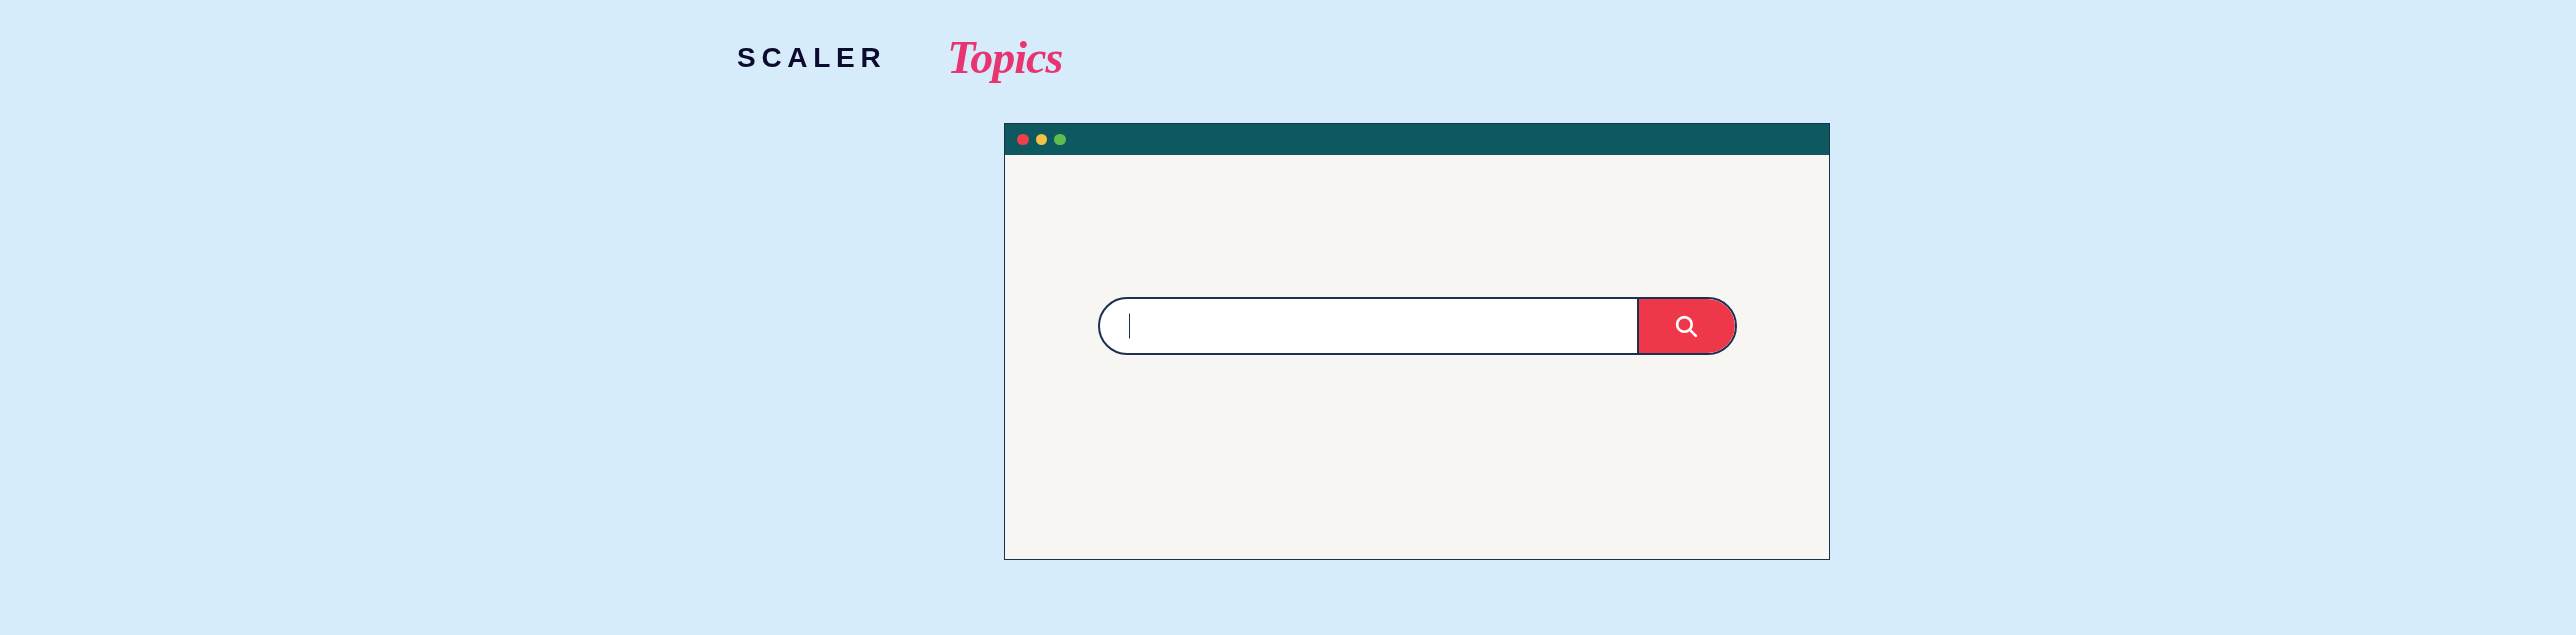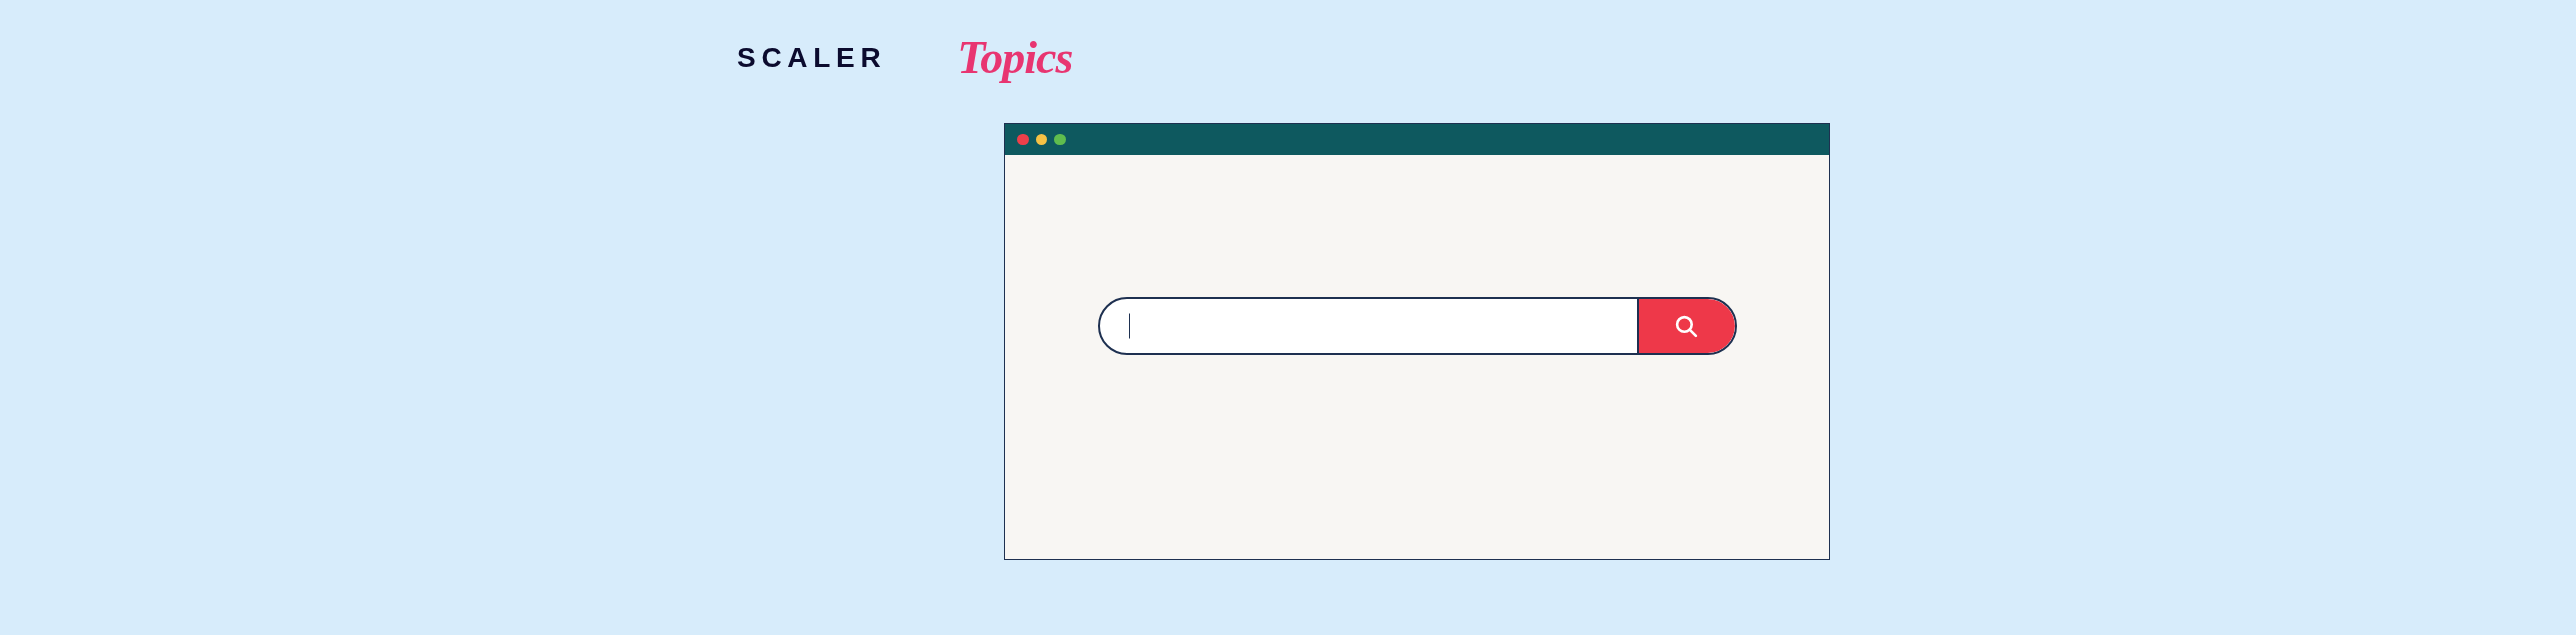--- a/index.html
+++ b/index.html
@@ -32,21 +32,21 @@
       line-height: 1;
     }
     .logo-topics {
       font-family: "Brush Script MT", cursive;
       font-size: 46px;
       font-style: italic;
       font-weight: bold;
       color: #e83571;
       line-height: 0.8;
       margin-top: -4.1px;
-      margin-left: 31px;
+      margin-left: 21px;
       letter-spacing: -1px;
     }
     .browser-window {
       position: absolute;
       top: 123px;
       left: 1004px;
       width: 826px;
       height: 437px;
       border: 1.5px solid #1e3050;
       background: #f8f6f3;

